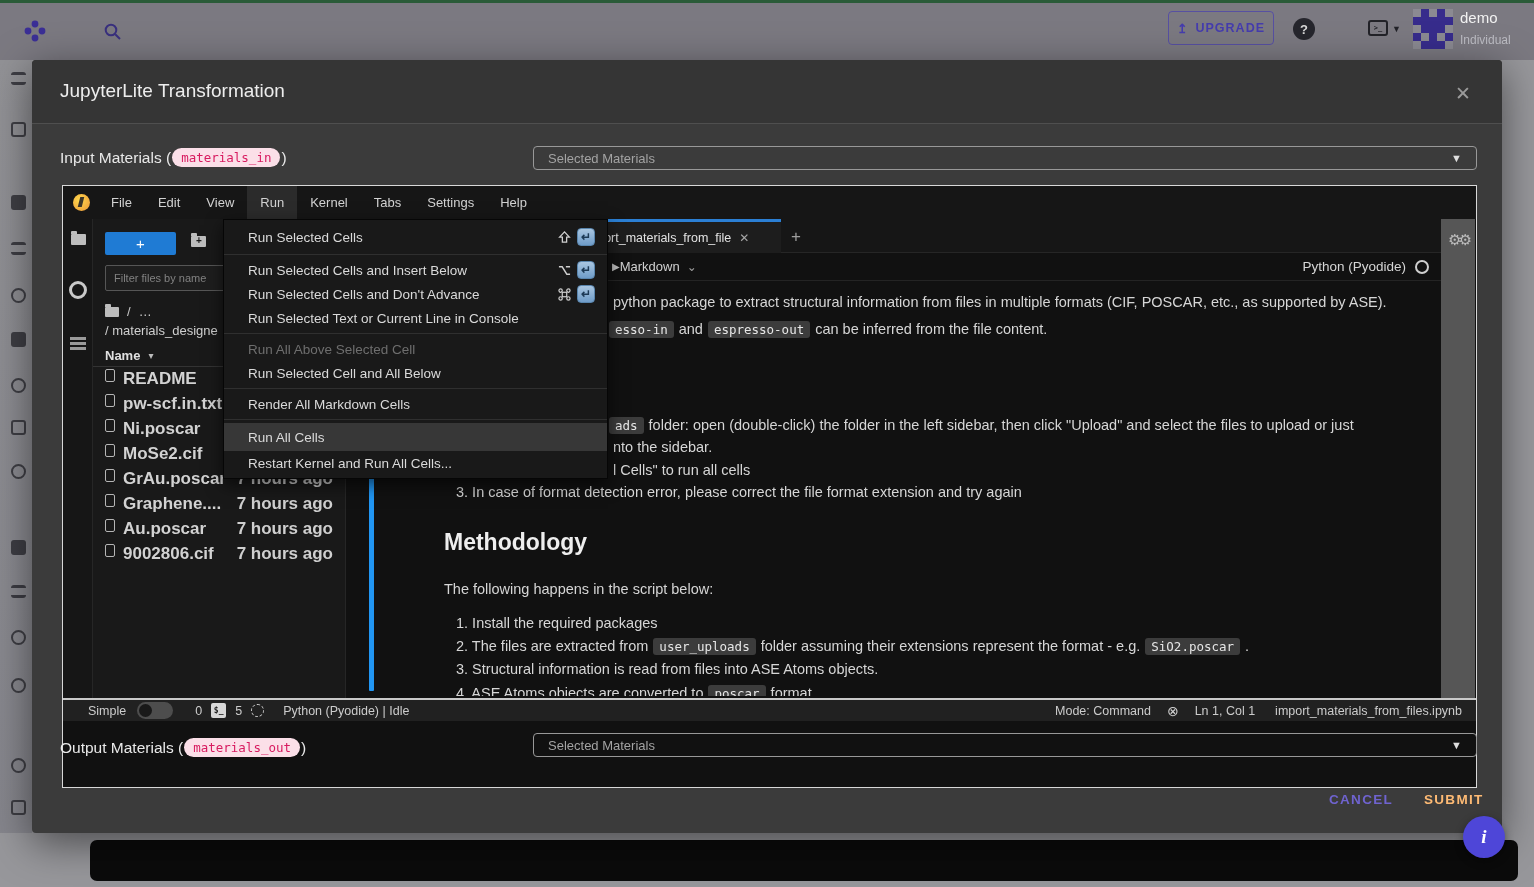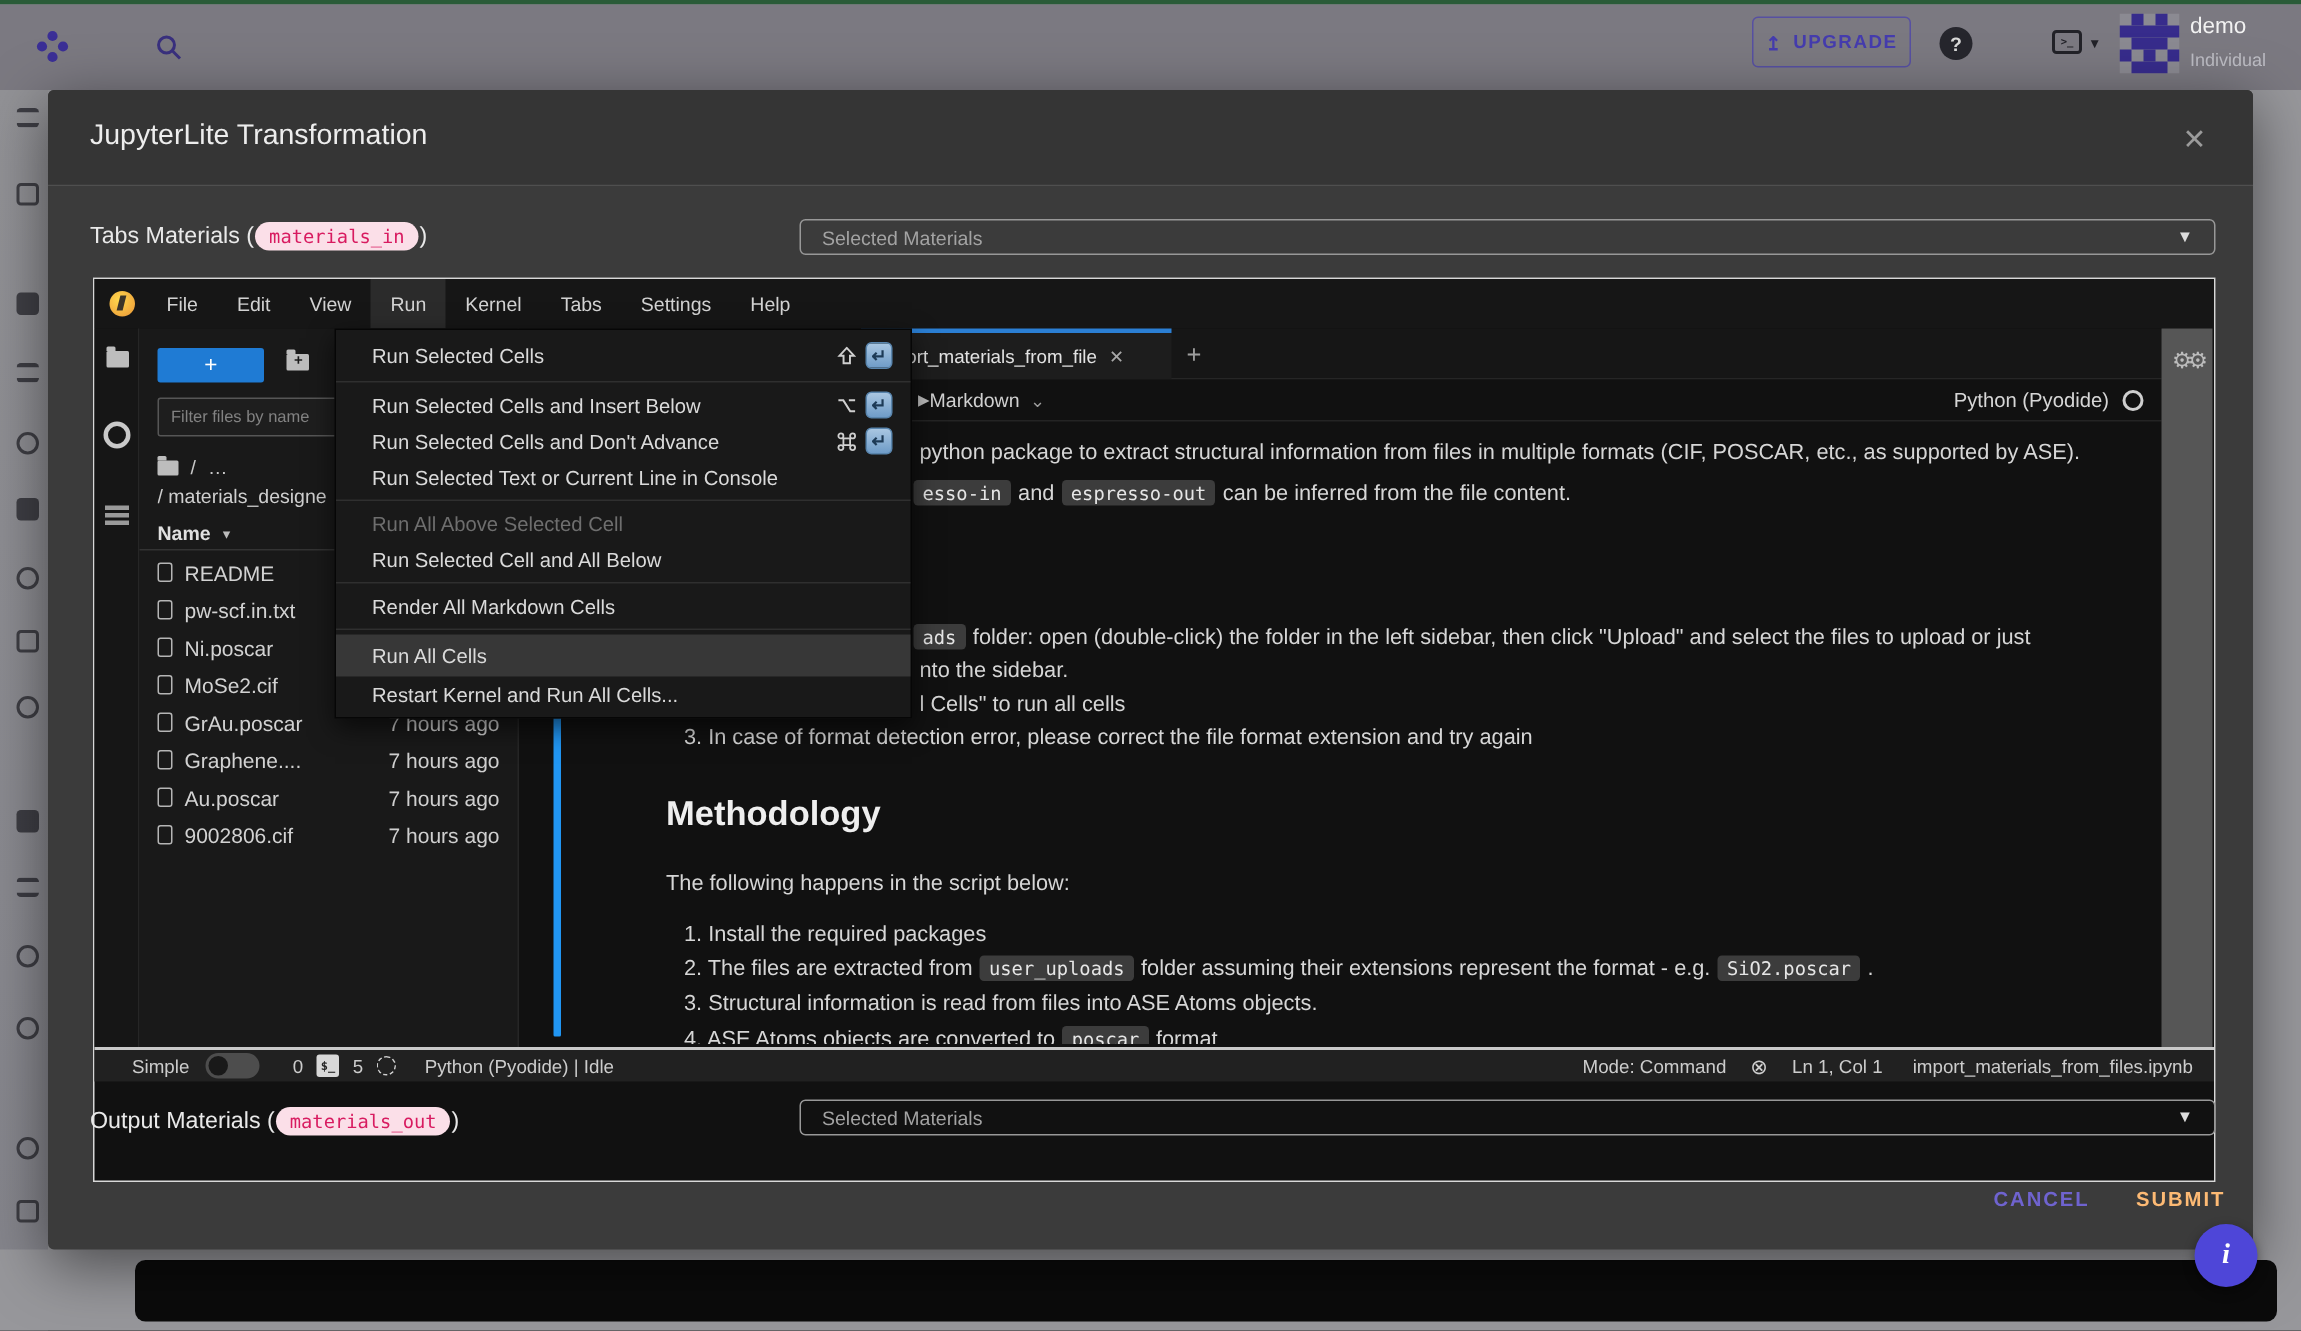--- a/index.html
+++ b/index.html
@@ -48,21 +48,21 @@
   .filepanel { width:253px; background:#191919; border-right:1px solid #262626; position:relative; }
   .nbpanel { width:1095px; background:#111; position:relative; }
   .graystrip { width:34px; background:#565656; position:relative; }
 
   .plus-btn { position:absolute; left:12px; top:13px; width:71px; height:23px; background:#1f7bd4; border-radius:2px; color:#fff; font-size:15px; display:flex; align-items:center; justify-content:center; }
   .folder-glyph { width:14px; height:10px; background:#bdbdbd; border-radius:1px; position:relative; }
   .folder-glyph:before { content:""; position:absolute; top:-3px; left:0; width:6px; height:3px; background:#bdbdbd; border-radius:1px 1px 0 0; }
   .filter-input { position:absolute; left:12px; top:46px; width:228px; height:26px; background:#1e1e1e; border:1px solid #565656; border-radius:2px; color:#7dd3fc; font-size:11px; padding:0 8px; outline:none; }
   .filter-input::placeholder { color:#828282; }
   .doc-glyph { width:10px; height:13px; border:1.4px solid #b5b5b5; border-radius:2px; flex:none; }
-  .file-row { display:flex; align-items:center; gap:8px; height:25px; padding:0 12px; color:#d2d2d2; font-size:14px; }
+  .file-row { display:flex; gap:8px; height:25px; padding:0 12px; color:#d2d2d2; font-size:17px;font-weight:bold; }
   .file-time { margin-left:auto; color:#cfcfcf; }
 
   .tabbar { position:absolute; left:0; top:0; width:100%; height:34px; background:#161616; border-bottom:1px solid #262626; }
   .tab { position:absolute; left:228px; top:0; width:207px; height:34px; background:#1d1d1d; border-top:3px solid #2b7fd4; display:flex; align-items:center; padding:0 10px; gap:8px; color:#e2e2e2; font-size:12.5px; white-space:nowrap; overflow:hidden; }
   .tab-plus { position:absolute; left:437px; top:5px; width:26px; height:26px; color:#9e9e9e; font-size:17px; display:flex; align-items:center; justify-content:center; }
   .nbtoolbar { position:absolute; left:0; top:34px; width:100%; height:28px; background:#111; border-bottom:1px solid #242424; display:flex; align-items:center; }
   .nbcontent { position:absolute; left:0; top:62px; width:100%; height:415px; overflow:hidden; }
   .cellbar { position:absolute; left:23px; top:10px; width:5px; height:400px; background:#2196f3; border-radius:1px; }
   .md { position:absolute; color:#d6d6d6; font-size:14.5px; white-space:nowrap; }
   .md .ichip { font-family:"DejaVu Sans Mono",monospace; font-size:12.5px; background:#3c3c3c; color:#e6e6e6; padding:1px 6px; border-radius:3px; margin:0 5px; }
@@ -151,21 +151,21 @@
   <div class="black-panel"></div>
 </div>
 
 <div class="abs modal">
   <div class="modal-header">
     <div class="modal-title">JupyterLite Transformation</div>
     <div class="modal-close">✕</div>
   </div>
 
   <div class="abs io-label" style="left:28px;top:88px;">
-    <span>Tabs Materials (</span>
+    <span>Input Materials (</span>
     <span class="code-chip">materials_in</span>
     <span>)</span>
   </div>
   <div class="select-box" style="top:86px;">
     <span>Selected Materials</span>
     <span class="select-caret">▼</span>
   </div>
 
   <div class="jframe">
     <div class="jmenubar">

